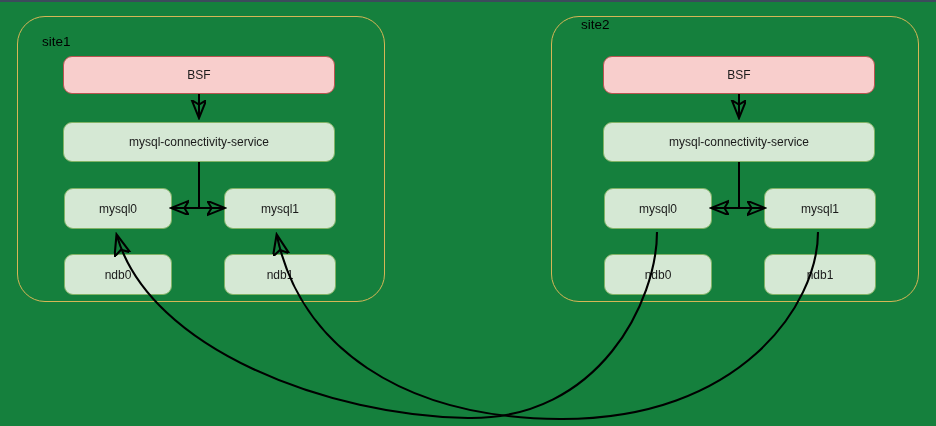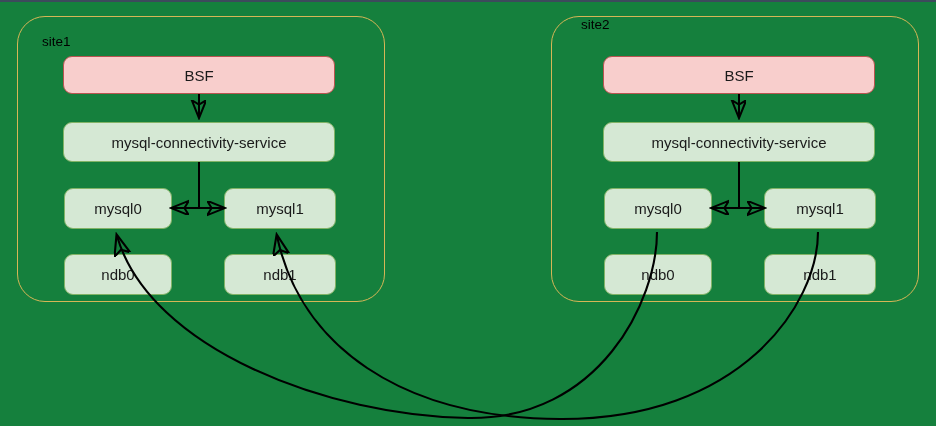--- a/index.html
+++ b/index.html
@@ -39,21 +39,21 @@
     white-space: nowrap;
     line-height: 1;
   }
   .node {
     position: absolute;
     box-sizing: border-box;
     border-radius: 9px;
     display: flex;
     align-items: center;
     justify-content: center;
-    font-size: 15px;
+    font-size: 12px;
     color: #1a1a1a;
     white-space: nowrap;
     text-align: center;
   }
   .node.green {
     background: #d5e8d4;
     border: 1.3px solid #82b366;
   }
   .node.red {
     background: #f8cecc;

